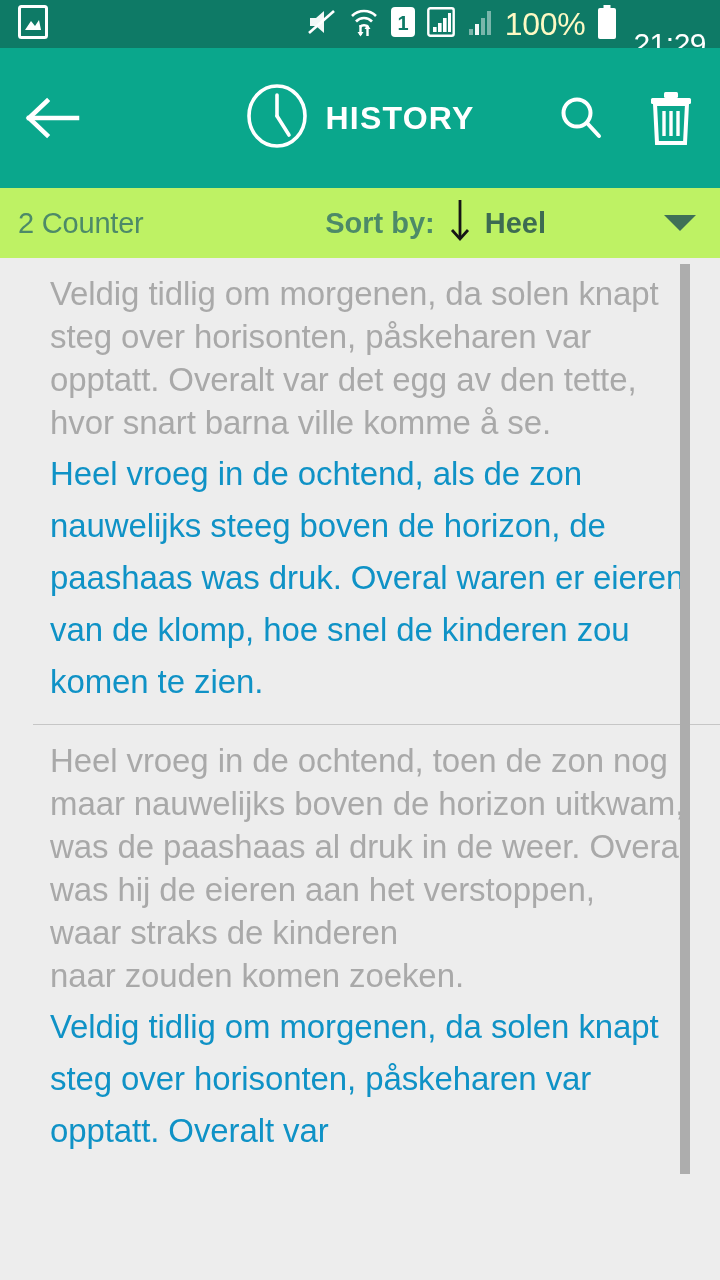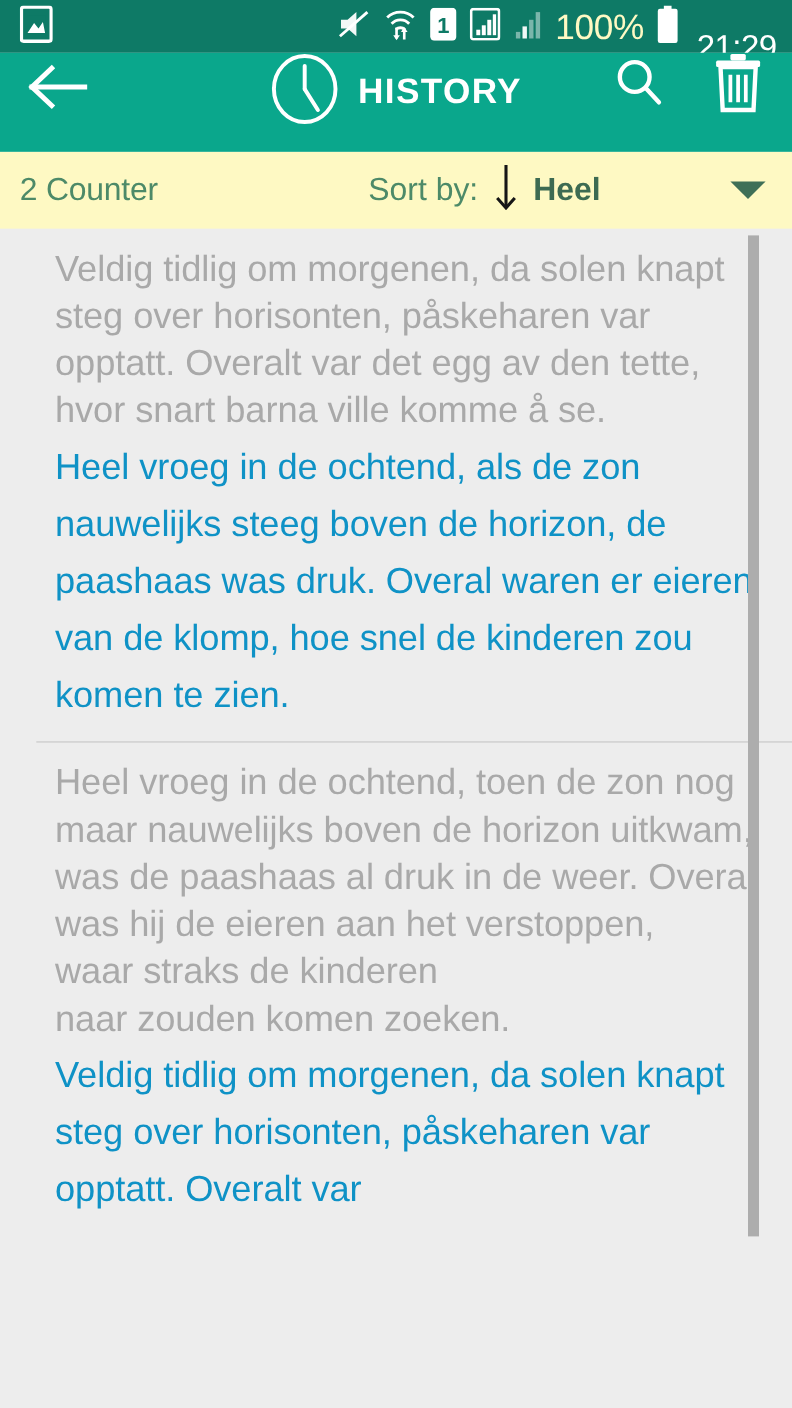--- a/index.html
+++ b/index.html
@@ -42,24 +42,24 @@
     color: #ffffff;
     font-size: 30px;
     letter-spacing: -0.5px;
     line-height: 1;
     margin-left: 4px;
     margin-top: 40px;
   }
 
   
   .app-bar {
-    height: 90px;
+    height: 140px;
     background: #0aa78c;
     display: flex;
-    align-items: flex-start;
+    align-items: center;
     padding: 0 22px 0 22px;
     box-sizing: border-box;
     position: relative;
   }
   .back-btn {
     width: 62px; height: 62px;
     display: flex; align-items: center; justify-content: center;
     cursor: pointer;
   }
   .title-group {
@@ -86,40 +86,41 @@
   }
   .action-btn {
     width: 54px; height: 54px;
     display: flex; align-items: center; justify-content: center;
     cursor: pointer;
   }
 
   
   .sort-bar {
     height: 70px;
-    background: #fef9c3;
+    background: #bef264;
     display: flex;
     align-items: center;
     padding: 0 18px 0 18px;
     box-sizing: border-box;
   }
   .counter-label {
     color: #4d8a68;
     font-size: 29px;
     letter-spacing: -0.2px;
   }
   .sort-group {
     margin-left: auto;
     display: flex;
     align-items: center;
   }
   .sort-by-label {
     color: #4d8a68;
     font-size: 29px;
     margin-right: 12px;
+    font-weight: bold;
   }
   .sort-dir-icon { margin-right: 12px; display: block; }
   .sort-value {
     color: #3d6b52;
     font-size: 29px;
     font-weight: bold;
   }
   .sort-spacer { width: 118px; }
   .dropdown-caret {
     width: 0; height: 0;

